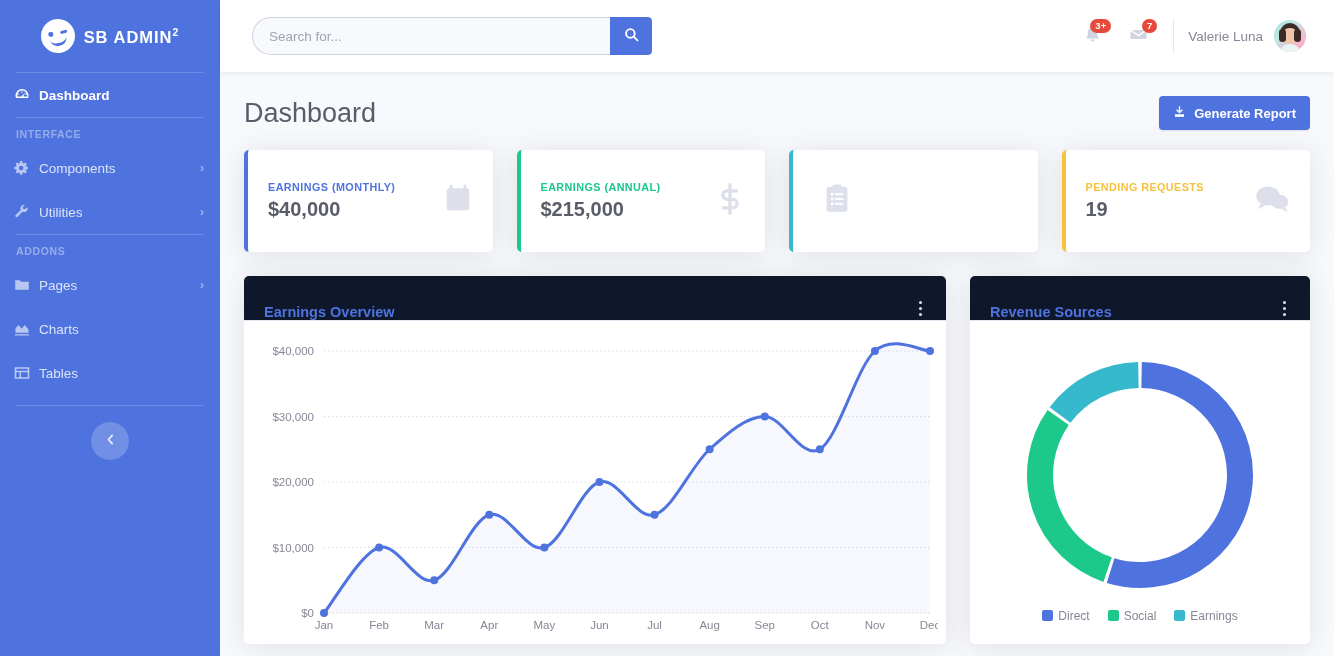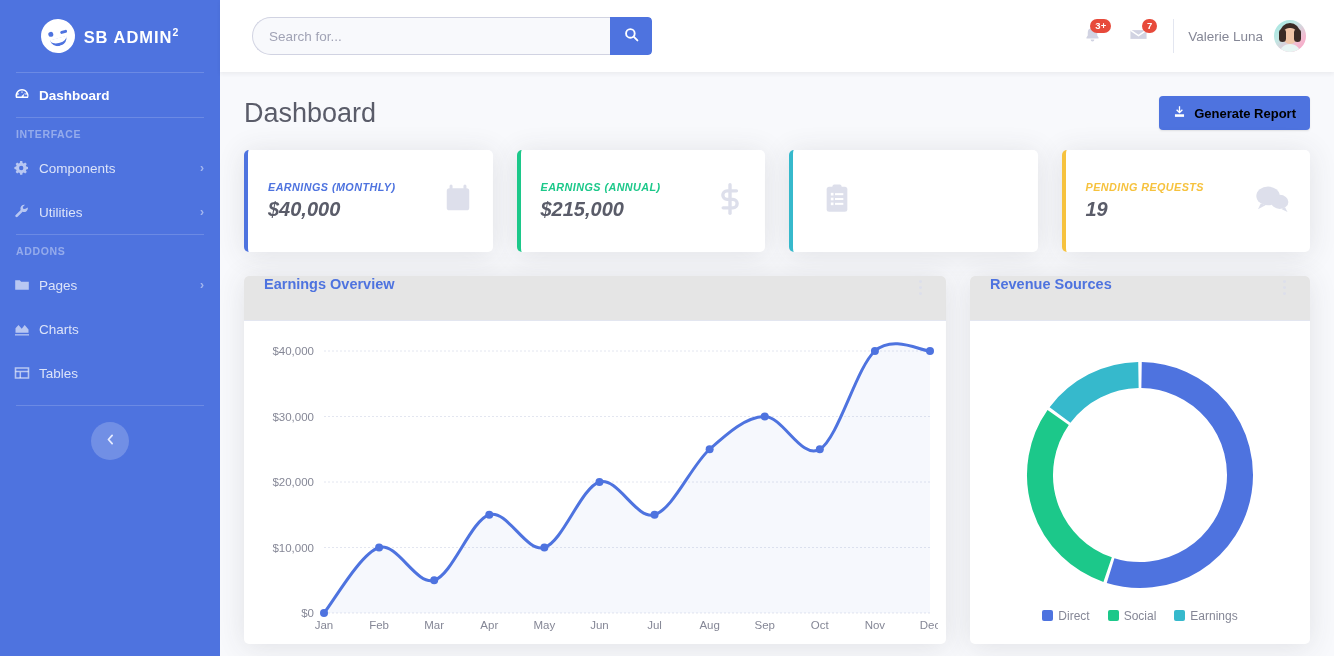--- a/index.html
+++ b/index.html
@@ -157,37 +157,37 @@
     overflow: hidden;
   }
   .page-head {
     display: flex; align-items: center; margin-bottom: 20px;
     padding-top: 4px;
   }
   .page-title {
     font-size: 27px; color: #5a5c69; font-weight: normal;
   }
   .gen-report {
-    margin-left: auto; background: #4e73df; color: #000000;
+    margin-left: auto; background: #4e73df; color: #ffffff;
     border: none; border-radius: 4px;
     padding: 9px 14px; font-size: 13px; font-weight: bold;
     display: flex; align-items: center; gap: 8px; cursor: pointer;
     box-shadow: 0 1px 2px rgba(0,0,0,.1);
     font-family: "Liberation Sans", sans-serif;
   }
 
   .cards { display: flex; gap: 24px; margin-bottom: 24px; }
   .card-stat {
     flex: 1; background: #fff; border-radius: 5px;
     border-left: 4px solid #4e73df;
     box-shadow: 0 .15rem 1.75rem 0 rgba(58,59,69,.12);
     padding: 17px 20px; display: flex; align-items: center;
     min-height: 102px;
   }
-  .cs-body { flex: 1; min-width: 0; font-style: italic; }
+  .cs-body { flex: 1; min-width: 0; }
   .cs-label {
     font-size: 10.8px; font-weight: bold; letter-spacing: .04em;
     text-transform: uppercase; margin-bottom: 5px;
   }
   .cs-value { font-size: 20px; font-weight: bold; color: #5a5c69; }
   .cs-row { display: flex; align-items: center; gap: 14px; }
   .progress {
     flex: 1; height: 9px; background: #eaecf4; border-radius: 5px; overflow: hidden;
     max-width: 112px;
   }
@@ -197,22 +197,22 @@
   .charts-row { display: flex; gap: 24px; align-items: stretch; }
   .card {
     background: #fff; border-radius: 5px;
     box-shadow: 0 .15rem 1.75rem 0 rgba(58,59,69,.12);
     display: flex; flex-direction: column; overflow: hidden;
   }
   .card-earnings { flex: 1 1 auto; width: 712px; height: 368px; }
   .card-revenue { width: 340px; min-width: 340px; height: 368px; }
   .card-header {
     height: 45px; min-height: 45px;
-    background: #e5e5e5; border-bottom: 1px solid #e3e6f0;
-    display: flex; align-items: flex-start; padding: 0 20px;
+    background: #0f172a; border-bottom: 1px solid #e3e6f0;
+    display: flex; align-items: flex-end; padding: 0 20px;
   }
   .card-header h6 { font-size: 14.5px; font-weight: bold; color: #4e73df; }
   .dots {
     margin-left: auto; display: flex; flex-direction: column; gap: 2.5px;
     cursor: pointer; padding: 4px;
   }
   .dots i { width: 3.4px; height: 3.4px; border-radius: 50%; background: #dddfeb; display:block;}
   .card-body { flex: 1; padding: 14px 18px 4px 18px; position: relative; overflow:hidden;}
 
   .donut-wrap {

